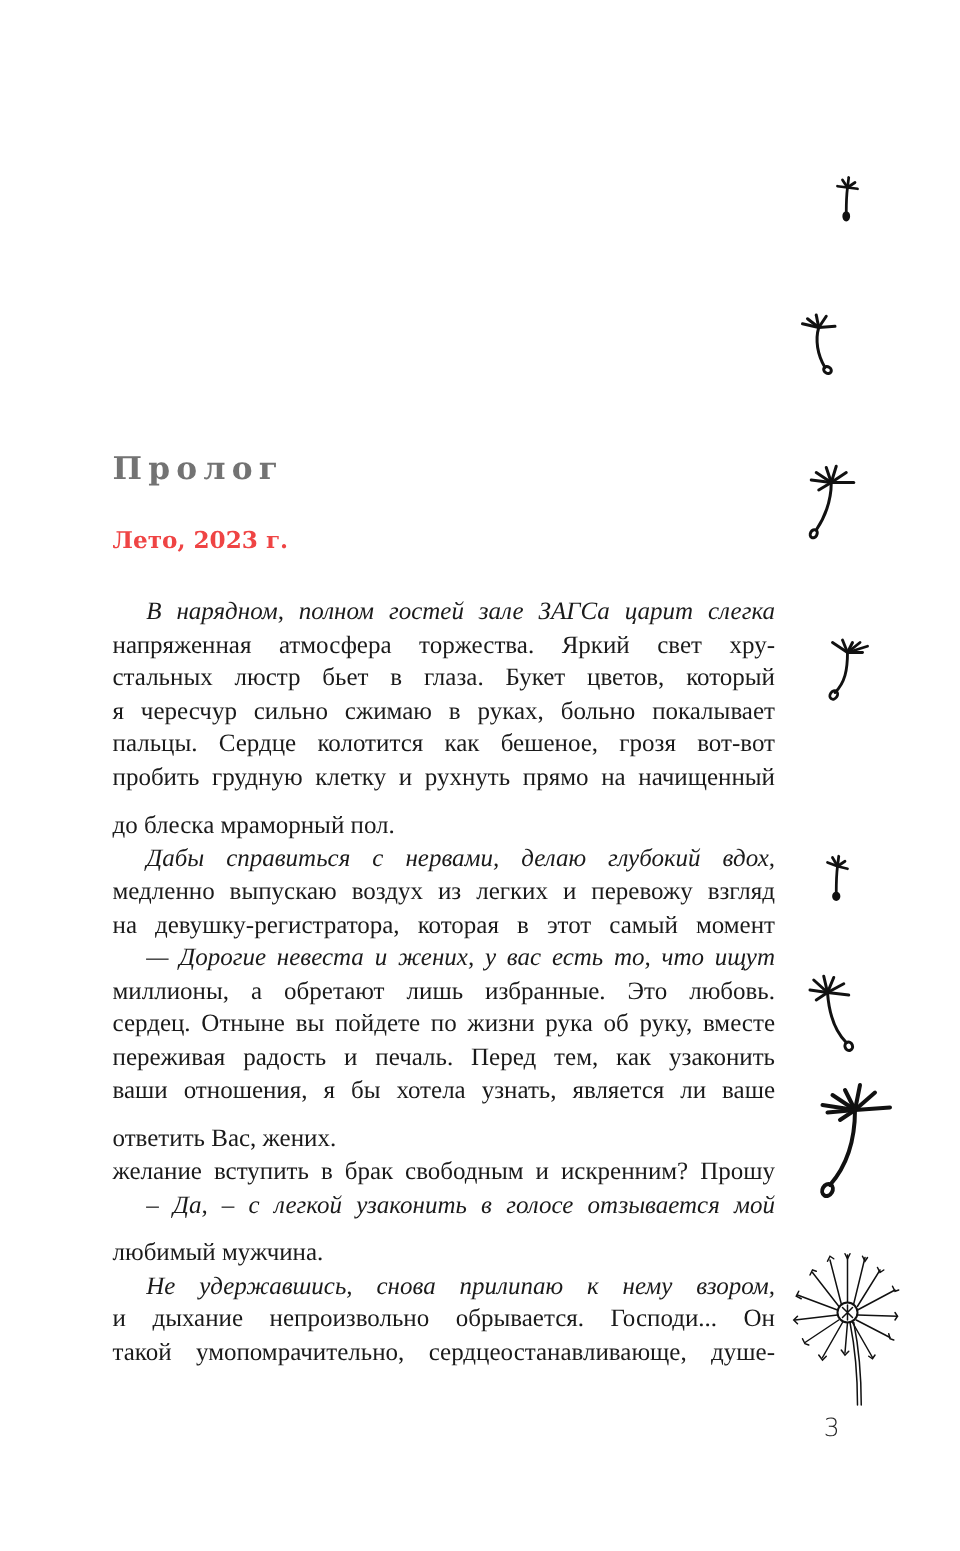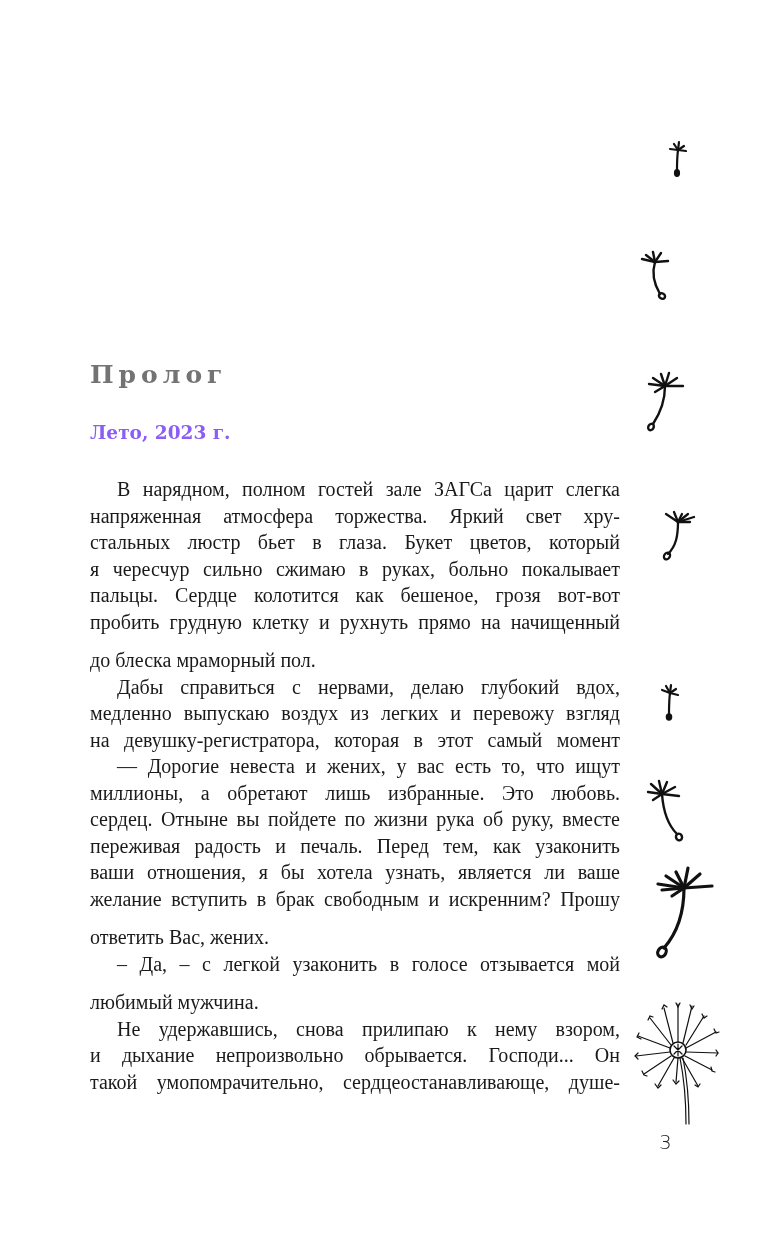--- a/index.html
+++ b/index.html
@@ -4,30 +4,30 @@
 <style>
   html, body { margin:0; padding:0; background:#ffffff; }
   body { width:768px; height:1241px; position:relative; overflow:hidden; color:#1a1a1a; }
   .title {
     position:absolute; left:90px; top:360px;
     font-family:"DejaVu Serif", serif; font-weight:bold; font-size:25px;
     letter-spacing:5px; color:#737373;
   }
   .subtitle {
     position:absolute; left:90px; top:422px;
-    font-family:"DejaVu Serif", serif; font-weight:bold; font-size:18.5px; color:#8b5cf6;
+    font-family:"DejaVu Serif", serif; font-weight:bold; font-size:18.5px; color:#ef4444;
   }
   .body {
     position:absolute; left:90px; top:476px; width:530px;
     font-family:"Liberation Serif", serif; font-size:20px; line-height:26.5px;
     color:#1a1a1a; text-align:justify; hyphens:manual;
   }
   .line { display:block; text-align:justify; text-align-last:justify; white-space:nowrap; }
   .line.last { text-align-last:left;margin-top:12px; }
-  .first { padding-left:27px; }
+  .first { padding-left:27px;font-style:italic; }
   .page-number {
     position:absolute; left:659px; top:1130px;
     font-family:"DejaVu Sans", sans-serif; font-size:20px; font-weight:300; color:#222;
   }
   .seed { position:absolute; }
   .seed svg { display:block; overflow:visible; }
 </style>
 </head>
 <body>
 
@@ -51,22 +51,22 @@
     <span class="line">медленно выпускаю воздух из легких и перевожу взгляд</span>
     <span class="line">на девушку-регистратора, которая в этот самый момент</span>
   </div>
 
   <div>
     <span class="line first">— Дорогие невеста и жених, у вас есть то, что ищут</span>
     <span class="line">миллионы, а обретают лишь избранные. Это любовь.</span>
     <span class="line">сердец. Отныне вы пойдете по жизни рука об руку, вместе</span>
     <span class="line">переживая радость и печаль. Перед тем, как узаконить</span>
     <span class="line">ваши отношения, я бы хотела узнать, является ли ваше</span>
+    <span class="line last">ответить Вас, жених.</span>
     <span class="line">желание вступить в брак свободным и искренним? Прошу</span>
-    <span class="line last">ответить Вас, жених.</span>
   </div>
 
   <div>
     <span class="line first">– Да, – с легкой узаконить в голосе отзывается мой</span>
     <span class="line last">любимый мужчина.</span>
   </div>
 
   <div>
     <span class="line first">Не удержавшись, снова прилипаю к нему взором,</span>
     <span class="line">и дыхание непроизвольно обрывается. Господи... Он</span>

